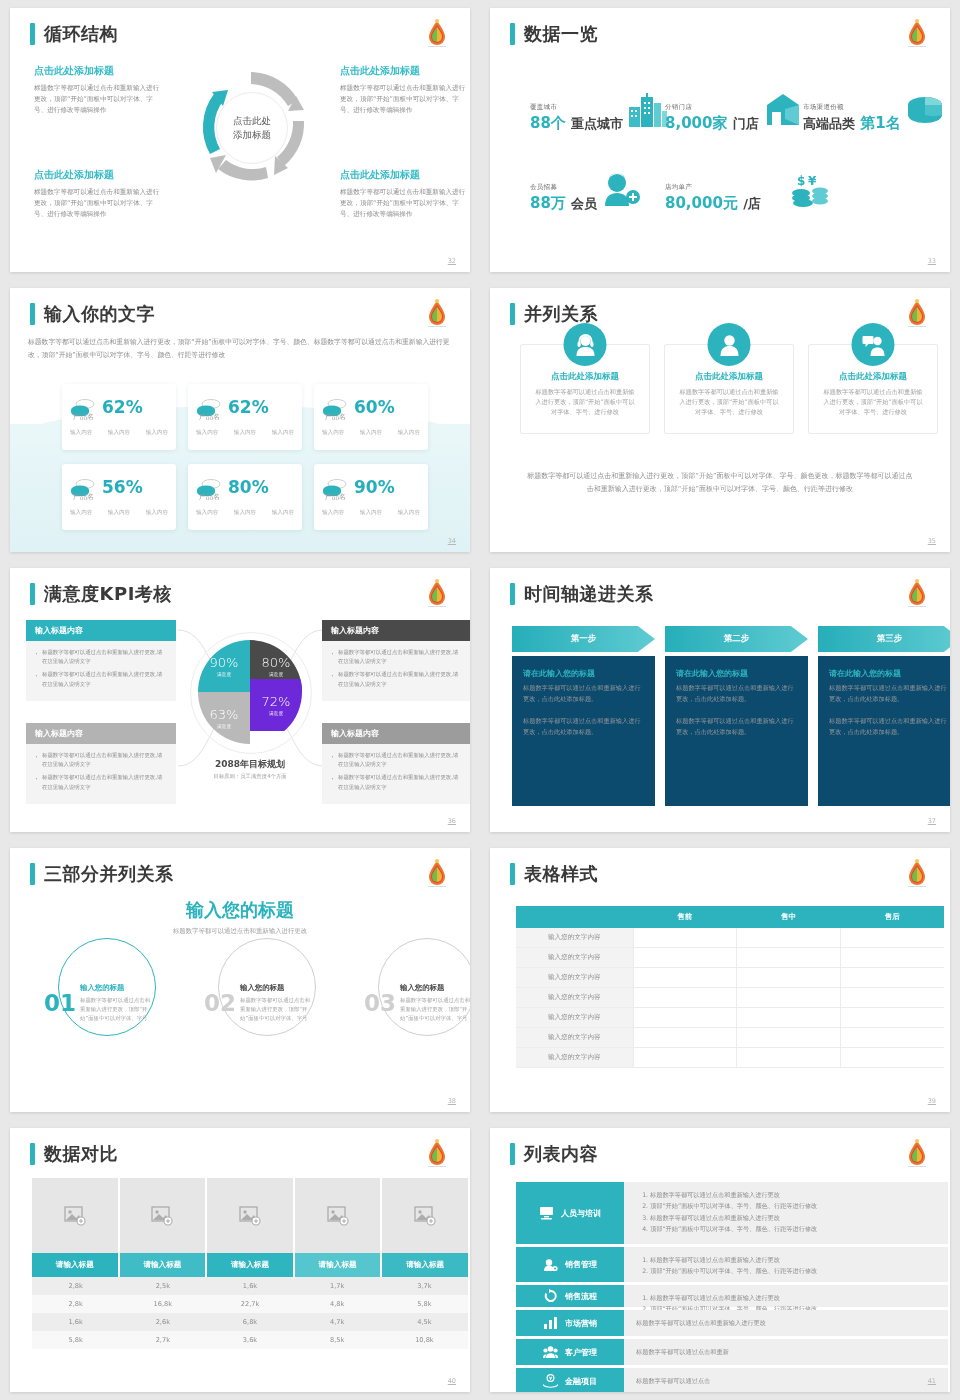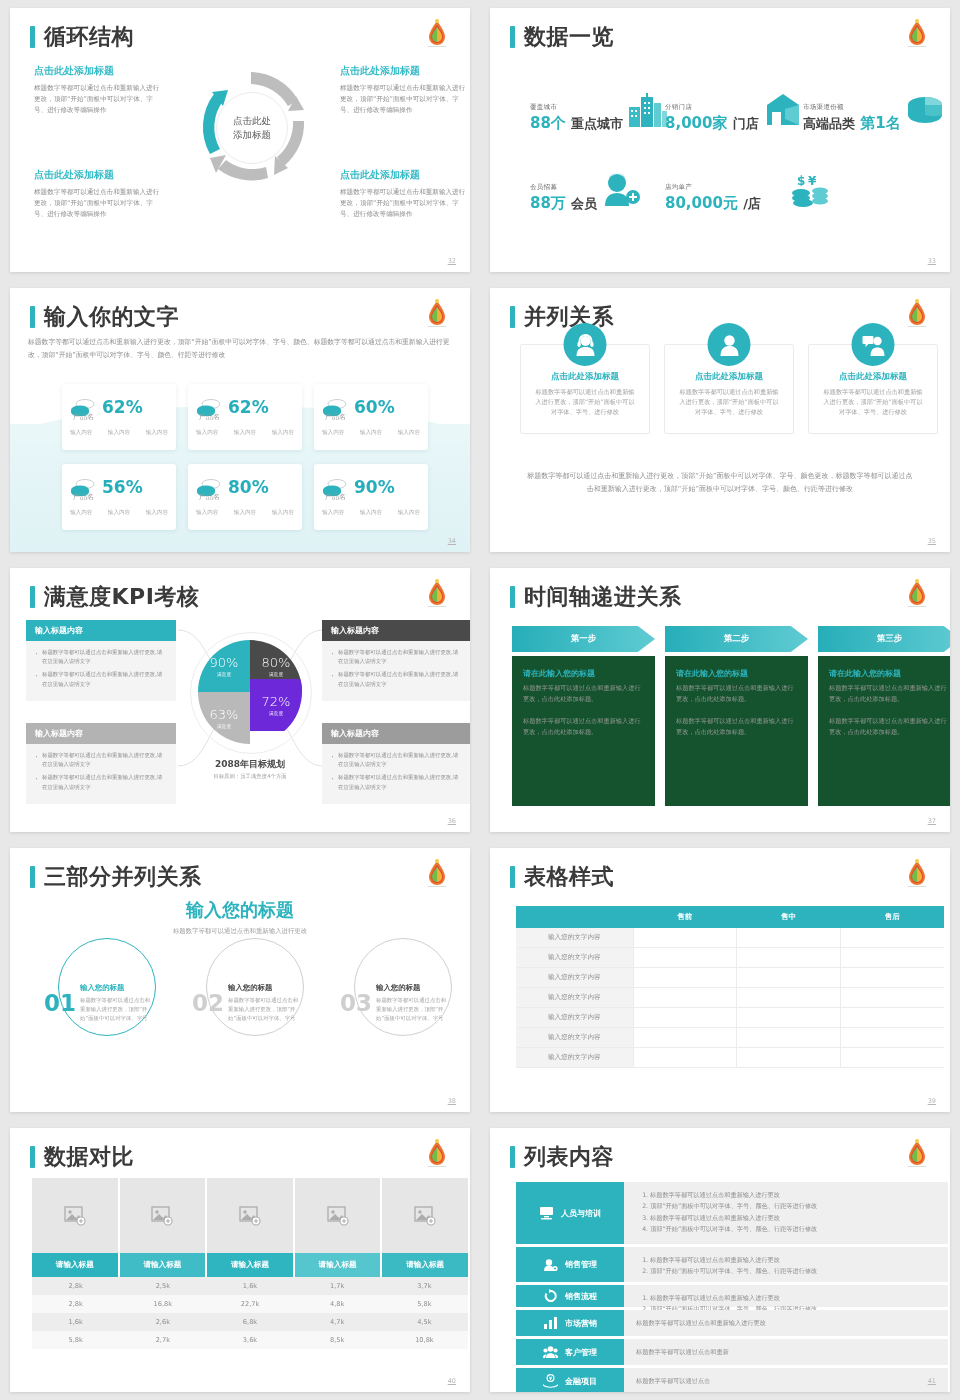--- a/index.html
+++ b/index.html
@@ -3,21 +3,21 @@
 <meta charset="utf-8">
 <style>
   html,body{margin:0;padding:0;background:#e8e8e8;}
   body{width:960px;height:1400px;font-family:"DejaVu Sans","Liberation Sans",sans-serif;}
   .grid{display:grid;grid-template-columns:480px 480px;grid-template-rows:repeat(5,280px);width:960px;height:1400px;}
   .slidewrap{padding:8px 10px;box-sizing:border-box;}
   .slide{position:relative;width:100%;height:100%;background:#fff;box-shadow:0 1px 3px rgba(0,0,0,.13);box-sizing:border-box;overflow:hidden;}
   
   .hdr{position:absolute;top:14px;left:20px;display:flex;align-items:center;}
   .hdr .bar{width:5px;height:22px;background:#2CB3BE;margin-right:9px;border-radius:1px;}
-  .hdr .ttl{font-size:22px;font-weight:bold;color:#3a3a3a;letter-spacing:.5px;}
+  .hdr .ttl{font-size:18px;font-weight:bold;color:#3a3a3a;letter-spacing:.5px;}
   .logo{position:absolute;top:10px;right:18px;width:30px;height:34px;}
   .pg{position:absolute;right:14px;bottom:7px;font-size:6.5px;color:#b6b6b6;text-decoration:underline;}
   
   .s32 .col{position:absolute;width:130px;}
   .s32 .h{font-size:10px;font-weight:bold;color:#37BCC8;margin-bottom:5px;}
   .s32 .p{font-size:6.6px;color:#8c8c8c;line-height:1.65;}
   .cyc{position:absolute;left:182px;top:60px;width:118px;height:118px;}
   .cyc .inner{position:absolute;left:24px;top:24px;width:70px;height:70px;border-radius:50%;background:#fff;border:1px solid #ececec;display:flex;flex-direction:column;align-items:center;justify-content:center;}
   .cyc .inner span{font-size:9.5px;color:#555;line-height:1.45;}
   
@@ -56,28 +56,28 @@
   .q .n{font-size:13px;font-weight:300;}
   .q .l{font-size:4.8px;margin-top:1px;opacity:.92;}
   .pieout{position:absolute;left:180px;top:64px;width:120px;height:120px;border-radius:50%;border:1px solid #ededed;}
   .picap{position:absolute;left:150px;top:190px;width:180px;text-align:center;}
   .picap .a{font-size:9px;font-weight:bold;color:#4a4a4a;}
   .picap .b{font-size:5.4px;color:#9b9b9b;margin-top:2px;}
   
   .steps{position:absolute;left:22px;top:58px;display:flex;gap:10px;}
   .step{width:143px;}
   .chev{height:26px;background:linear-gradient(90deg,#26AEB9,#5FCBD2);color:#fff;font-size:8.5px;font-weight:bold;display:flex;align-items:center;justify-content:center;clip-path:polygon(0 0,88% 0,100% 50%,88% 100%,0 100%);}
-  .sbody{background:#14532d;height:150px;padding:12px 11px;box-sizing:border-box;margin-top:4px;}
+  .sbody{background:#0c4a6e;height:150px;padding:12px 11px;box-sizing:border-box;margin-top:4px;}
   .sbody .h{font-size:8px;font-weight:bold;color:#2CB3BE;margin-bottom:4px;}
   .sbody .p{font-size:6.2px;color:#999;line-height:1.75;margin-bottom:11px;}
   
   .s38ttl{position:absolute;top:50px;left:0;width:100%;text-align:center;}
   .s38ttl .a{font-size:18px;font-weight:bold;color:#2CB3BE;}
   .s38ttl .b{font-size:6.4px;color:#9c9c9c;margin-top:5px;}
-  .circles{position:absolute;left:34px;top:106px;display:flex;gap:20px;}
+  .circles{position:absolute;left:34px;top:106px;display:flex;gap:32px;}
   .cir{width:128px;height:98px;position:relative;display:flex;align-items:center;}
   .cir .ring{position:absolute;left:14px;top:-16px;width:96px;height:96px;border-radius:50%;border:1px solid #cfcfcf;}
   .cir.on .ring{border-color:#2CB3BE;}
   .cir .num{font-size:23px;font-weight:bold;color:#cfcfcf;margin-right:4px;z-index:2;}
   .cir.on .num{color:#2CB3BE;}
   .cir .tx{z-index:2;width:72px;}
   .cir .tx .h{font-size:7.4px;font-weight:bold;color:#4a4a4a;margin-bottom:3px;}
   .cir.on .tx .h{color:#2CB3BE;}
   .cir .tx .p{font-size:5.4px;color:#a2a2a2;line-height:1.65;}
   

